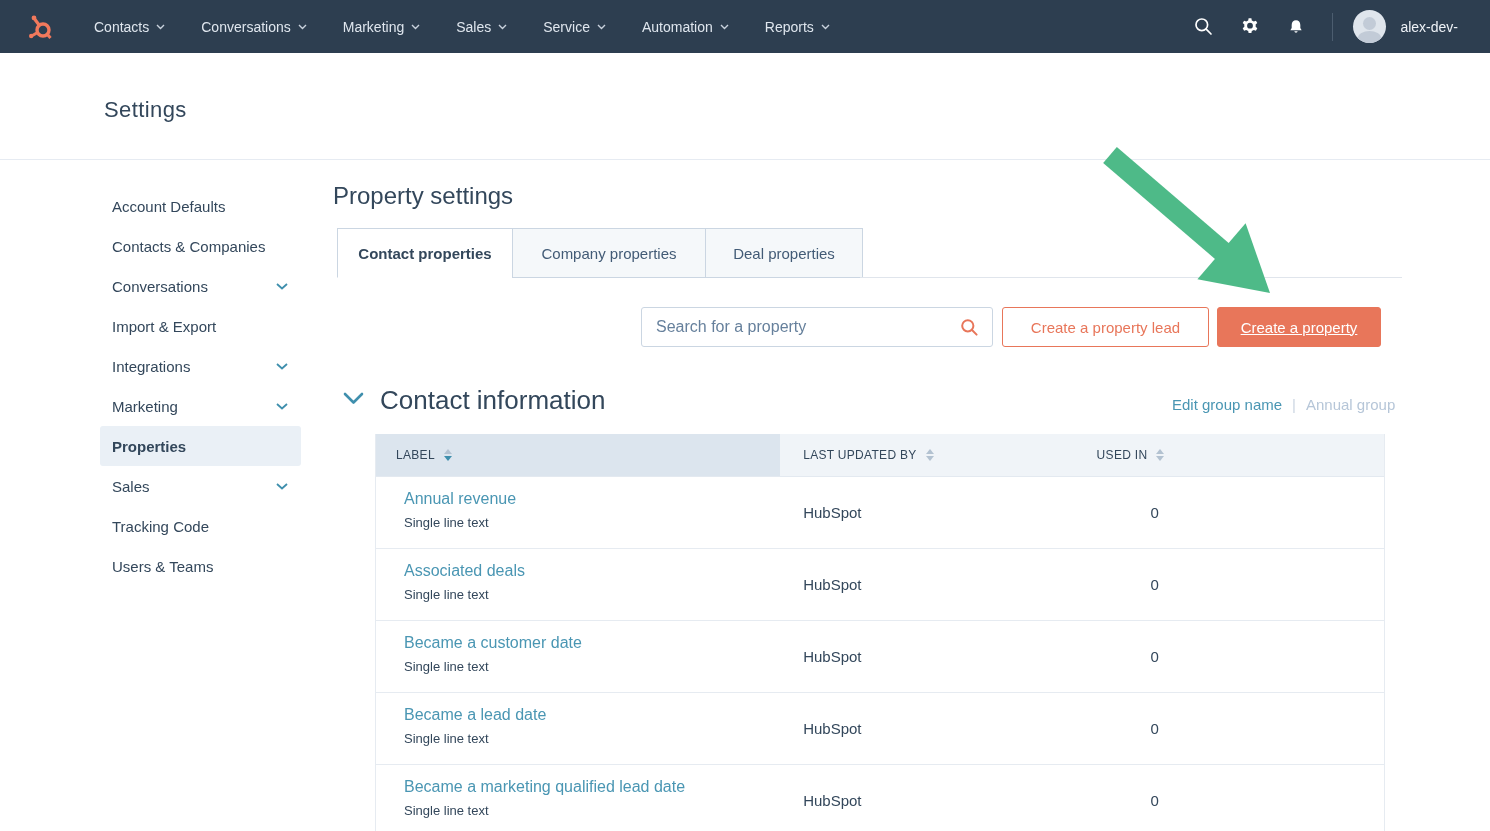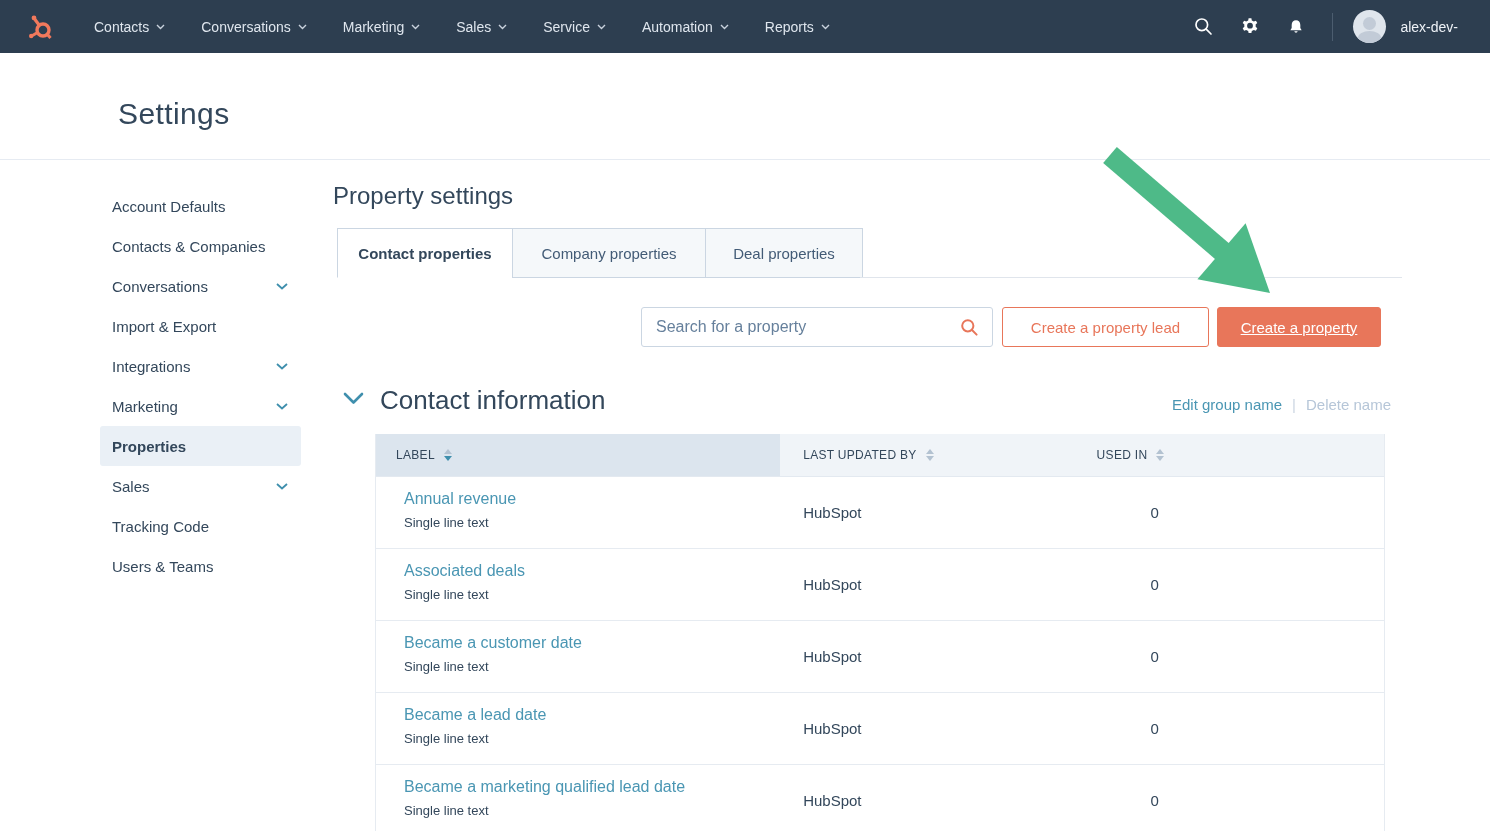--- a/index.html
+++ b/index.html
@@ -26,21 +26,21 @@
   .avatar {
     width:33px; height:33px; border-radius:50%; background:#dfe5ec;
     position:relative; overflow:hidden;
   }
   .avatar .head { position:absolute; left:10px; top:7px; width:13px; height:13px; border-radius:50%; background:#c2cbd7; }
   .avatar .body { position:absolute; left:5px; top:21px; width:23px; height:14px; border-radius:50%; background:#c2cbd7; }
   .username { color:#eef2f7; font-size:14px; }
 
   
   .page-title {
-    position:absolute; left:118px; top:97px; font-size:30px; font-weight:300;
+    position:absolute; left:104px; top:97px; font-size:22px; font-weight:300;
     color:#33475b; letter-spacing:0.4px;
   }
   .header-divider { position:absolute; left:0; top:159px; width:1490px; height:1px; background:#e6ebf2; }
 
   
   .sidebar { position:absolute; left:100px; top:186px; width:201px; }
   .side-item {
     height:40px; display:flex; align-items:center; justify-content:space-between;
     padding:0 13px 0 12px; font-size:15px; color:#33475b; cursor:pointer; border-radius:3px;
   }
@@ -273,21 +273,21 @@
 
 <span class="group-chevron">
   <svg width="21" height="13" viewBox="0 0 21 13">
       <polyline points="2,2 10.5,10.5 19,2" fill="none" stroke="#3f8fad" stroke-width="2.6" stroke-linecap="round" stroke-linejoin="round"></polyline>
     </svg>
 </span>
 <div class="group-title">Contact information</div>
 <div class="group-links">
   <span class="link-edit">Edit group name</span>
   <span class="link-sep">|</span>
-  <span class="link-delete">Delete name</span>
+  <span class="link-delete">Annual group</span>
 </div>
 
 <div class="ptable">
   <div class="thead">
     <div class="th th1">
       <span>LABEL</span>
       <span class="sort">
           <span class="tri-up"></span>
           <span class="tri-down on"></span>
         </span>

